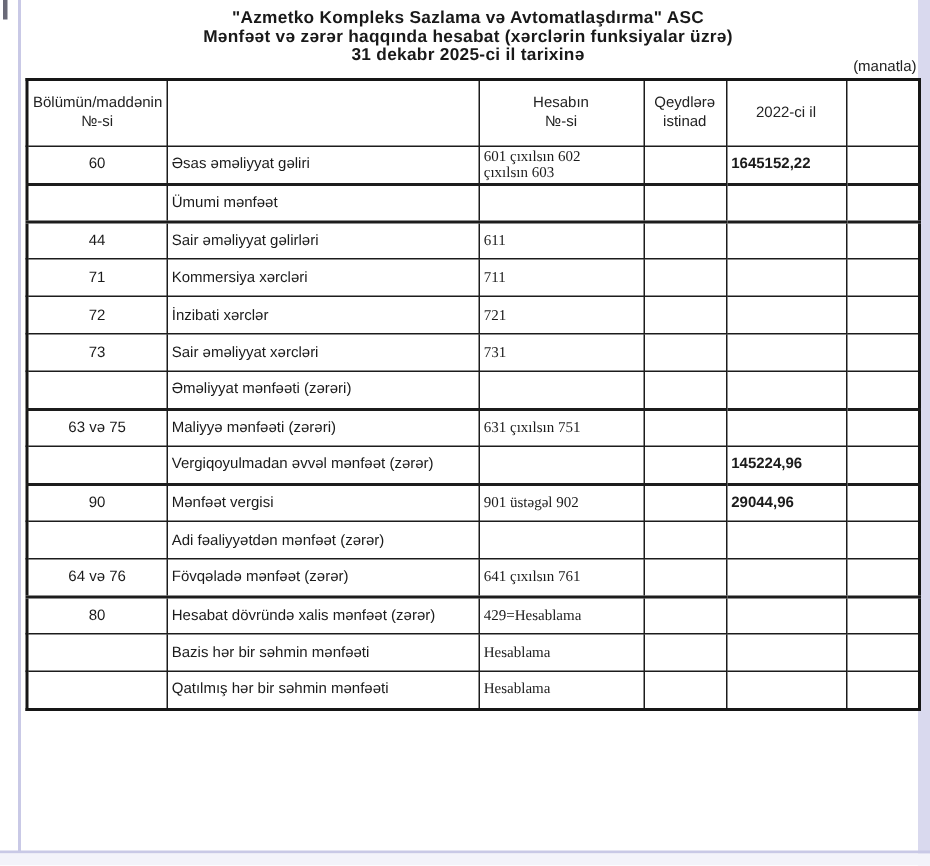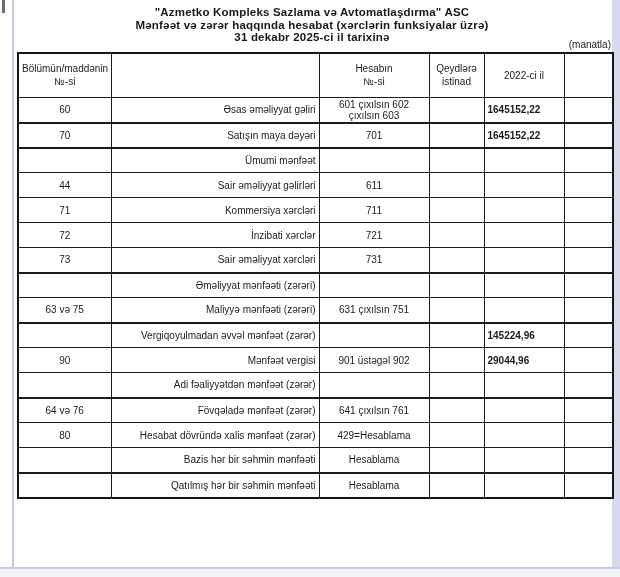--- a/index.html
+++ b/index.html
@@ -83,22 +83,22 @@
     height: 44px;
     font-weight: normal;
     text-align: center;
     white-space: pre-line;
     line-height: 13px;
     color: #222;
   }
   table.report tbody td { height: 25px; line-height: 11px; }
 
   td.c-no      { text-align: center; }
-  td.c-name    { text-align: right; white-space: pre-line; padding-left: 4px; }
-  td.c-account { text-align: center; white-space: pre-line; }
+  td.c-name    { text-align: left; white-space: pre-line; padding-left: 4px; }
+  td.c-account { text-align: left; white-space: pre-line; font-family: Liberation Serif, serif; }
   td.c-notes   { text-align: center; }
   td.c-value   { font-weight: bold; padding-right: 4px; font-size: 10.5px; }
   td.c-extra   { text-align: center; }
 
   
   tbody tr:nth-child(2) td,
   tbody tr:nth-child(3) td,
   tbody tr:nth-child(8) td,
   tbody tr:nth-child(10) td,
   tbody tr:nth-child(13) td,
@@ -147,28 +147,20 @@
       <tr>
         <td class="c-no">60</td>
         <td class="c-name">Əsas əməliyyat gəliri</td>
         <td class="c-account">601 çıxılsın 602
 çıxılsın 603</td>
         <td class="c-notes"></td>
         <td class="c-value">1645152,22</td>
         <td class="c-extra"></td>
       </tr>
       <tr>
-        <td class="c-no">70</td>
-        <td class="c-name">Satışın maya dəyəri</td>
-        <td class="c-account">701</td>
-        <td class="c-notes"></td>
-        <td class="c-value">1645152,22</td>
-        <td class="c-extra"></td>
-      </tr>
-      <tr>
         <td class="c-no"></td>
         <td class="c-name">Ümumi mənfəət</td>
         <td class="c-account"></td>
         <td class="c-notes"></td>
         <td class="c-value"></td>
         <td class="c-extra"></td>
       </tr>
       <tr>
         <td class="c-no">44</td>
         <td class="c-name">Sair əməliyyat gəlirləri</td>

